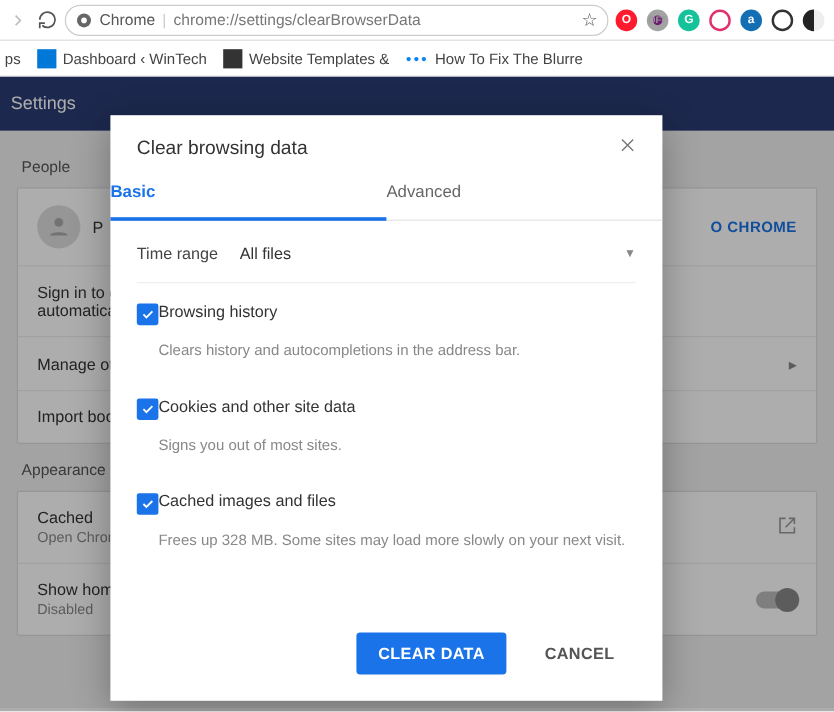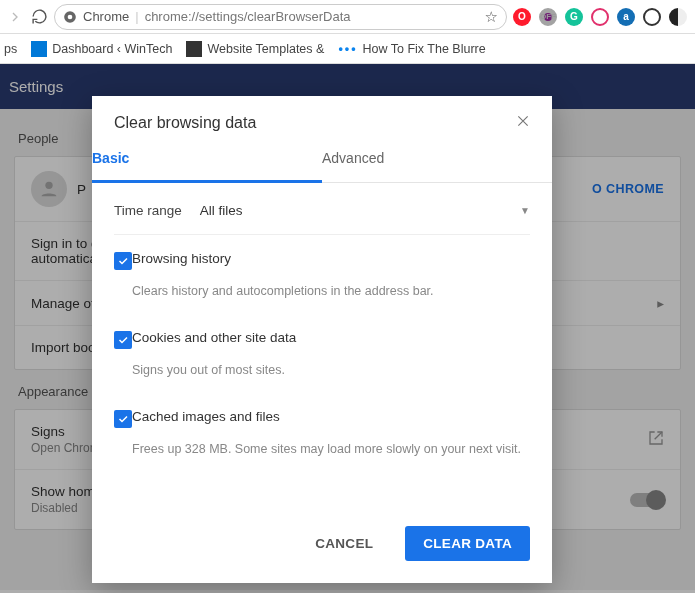--- a/index.html
+++ b/index.html
@@ -152,21 +152,21 @@
     </div>
     <div class="row">
       <span>Import boo</span>
     </div>
   </div>
 
   <div class="section-label">Appearance</div>
   <div class="card">
     <div class="row">
       <div>
-        <div>Signs</div>
+        <div>Cached</div>
         <div class="sub">Open Chron</div>
       </div>
       <span class="launch">
         <svg width="16" height="16" viewBox="0 0 24 24" fill="none" stroke="#999" stroke-width="2">
             <path d="M14 3h7v7"></path>
             <path d="M10 14L21 3"></path>
             <path d="M21 14v7H3V3h7"></path>
           </svg>
       </span>
     </div>
@@ -232,16 +232,16 @@
             <path d="M5 12l5 5L20 7"></path>
           </svg>
         </div>
       <div class="opt-text">
         <div class="t">Cached images and files</div>
         <div class="d">Frees up 328 MB. Some sites may load more slowly on your next visit.</div>
       </div>
     </div>
   </div>
   <div class="dlg-foot">
+    <div class="btn primary">CLEAR DATA</div>
     <div class="btn cancel">CANCEL</div>
-    <div class="btn primary">CLEAR DATA</div>
   </div>
 </div>
 
 </body></html>

